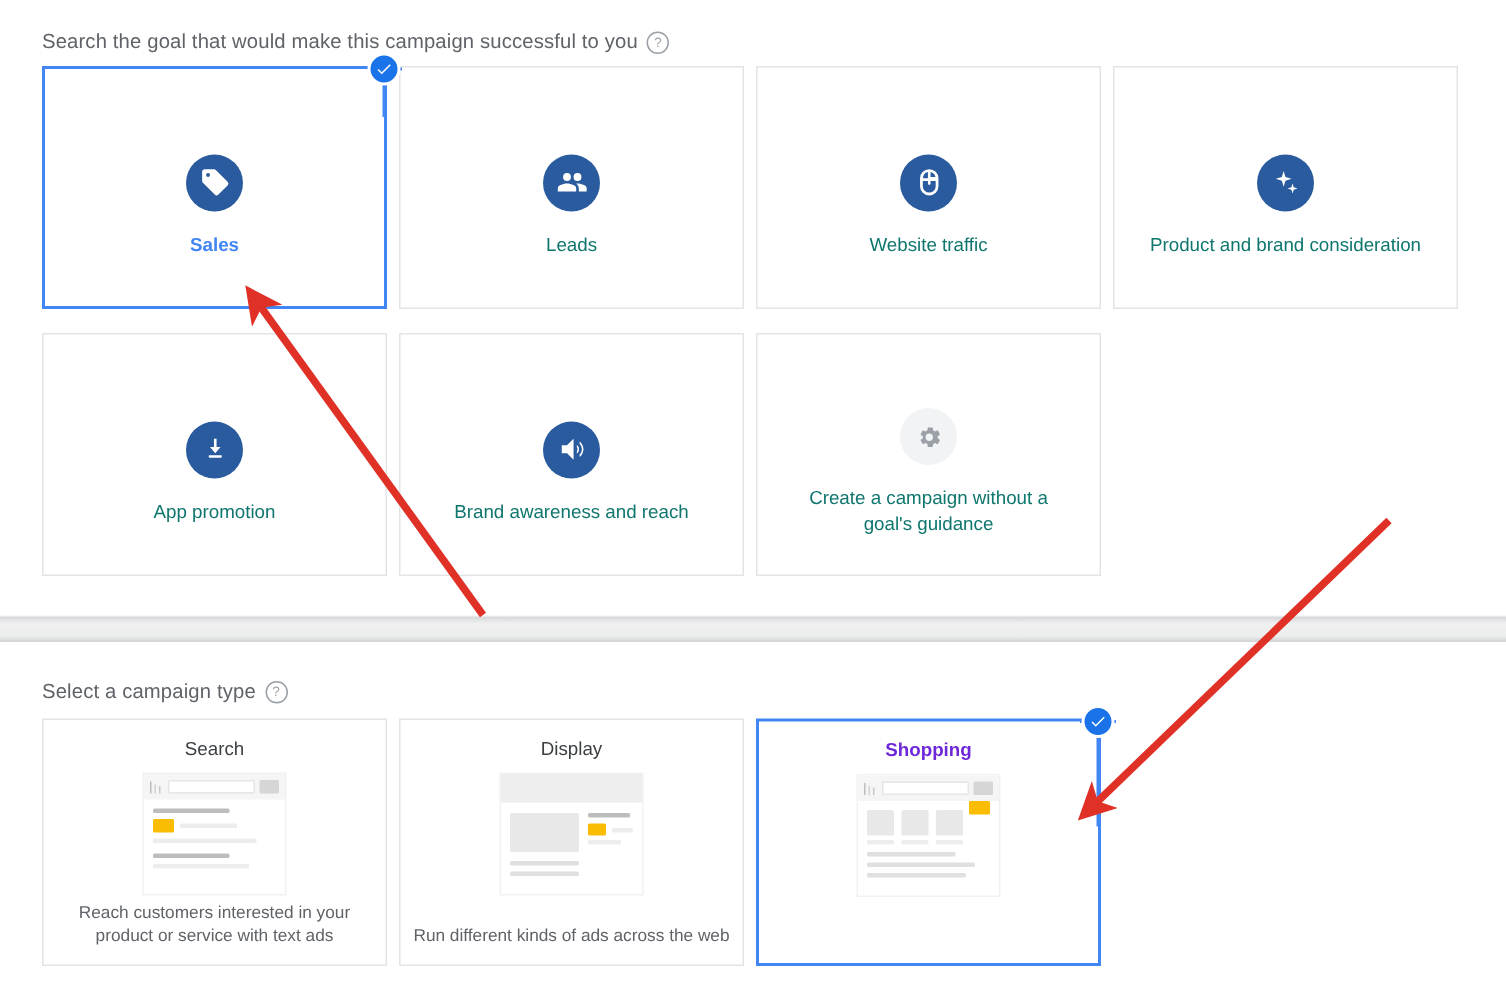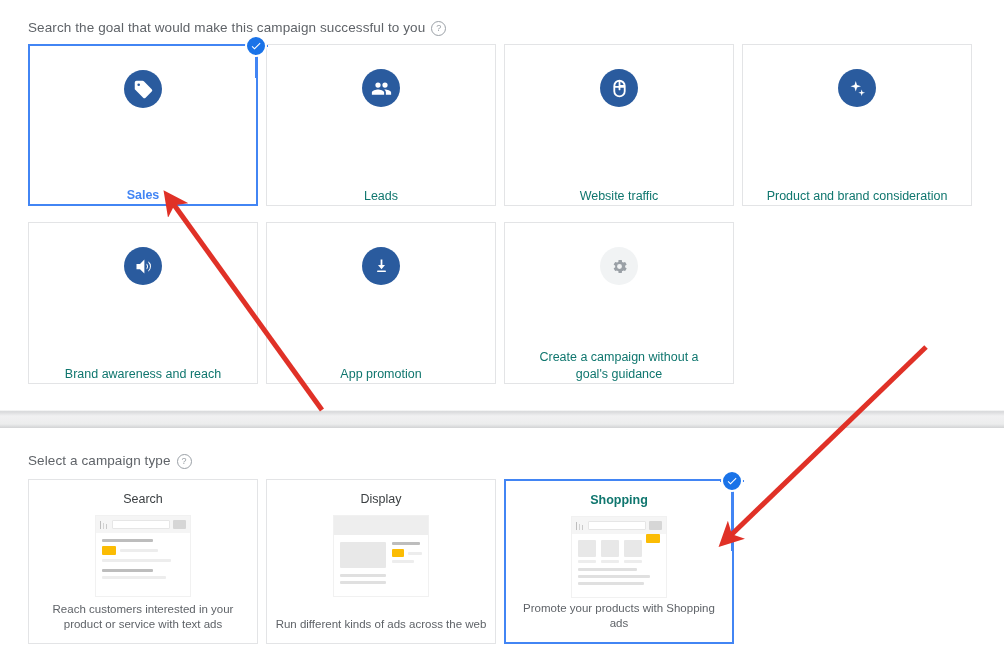--- a/index.html
+++ b/index.html
@@ -82,21 +82,21 @@
   }
 
   .goal-card {
     position: relative;
     background: #ffffff;
     border: 1px solid #e3e4e6;
     box-sizing: border-box;
     display: flex;
     flex-direction: column;
     align-items: center;
-    justify-content: space-between;
+    justify-content: center;
     padding-top: 24px;
     cursor: pointer;
   }
   .goal-card.selected {
     border: 2px solid #4285f4;
   }
 
   .goal-icon {
     width: 38px;
     height: 38px;
@@ -170,21 +170,21 @@
   }
   .type-card.selected { border: 2px solid #4285f4; }
 
   .type-title {
     font-size: 12.5px;
     color: #3c4043;
     text-align: center;
     line-height: 1.2;
   }
   .type-card.selected .type-title {
-    color: #0f766e;
+    color: #6d28d9;
     font-weight: bold;
   }
 
   .type-desc {
     position: absolute;
     bottom: 10px;
     left: 8px;
     right: 8px;
     font-size: 11.5px;
     color: #5f6368;
@@ -311,36 +311,36 @@
           <path d="M10 3.5 11.4 8 16 9.4 11.4 10.8 10 15.4 8.6 10.8 4 9.4 8.6 8z" fill="#ffffff"></path>
           <path d="M16.8 13 17.7 15.9 20.6 16.8 17.7 17.7 16.8 20.6 15.9 17.7 13 16.8 15.9 15.9z" fill="#ffffff"></path>
         </svg>
       </div>
       <div class="goal-label">Product and brand consideration</div>
     </div>
 
     <div class="goal-card">
       <div class="goal-icon">
         <svg width="21" height="21" viewBox="0 0 24 24">
+          <path d="M11 4h2v6.2h3L12 15 8 10.2h3z" fill="#ffffff"></path>
+          <rect x="7" y="16.6" width="10" height="1.8" rx=".6" fill="#ffffff"></rect>
+        </svg>
+      </div>
+      <div class="goal-label">App promotion</div>
+    </div>
+
+    <div class="goal-card">
+      <div class="goal-icon">
+        <svg width="21" height="21" viewBox="0 0 24 24">
           <path d="M4 9v6h4l5 5V4L8 9H4z" fill="#ffffff"></path>
           <path d="M15.5 8.5a4.5 4.5 0 0 1 0 7v-1.8a2.8 2.8 0 0 0 0-3.4z" fill="#ffffff"></path>
           <path d="M17.6 6.1a7.4 7.4 0 0 1 0 11.8v-1.7a5.8 5.8 0 0 0 0-8.4z" fill="#ffffff"></path>
         </svg>
       </div>
       <div class="goal-label">Brand awareness and reach</div>
-    </div>
-
-    <div class="goal-card">
-      <div class="goal-icon">
-        <svg width="21" height="21" viewBox="0 0 24 24">
-          <path d="M11 4h2v6.2h3L12 15 8 10.2h3z" fill="#ffffff"></path>
-          <rect x="7" y="16.6" width="10" height="1.8" rx=".6" fill="#ffffff"></rect>
-        </svg>
-      </div>
-      <div class="goal-label">App promotion</div>
     </div>
 
     <div class="goal-card">
       <div class="goal-icon muted">
         <svg width="19" height="19" viewBox="0 0 24 24">
           <path d="M19.1 12.9a7.5 7.5 0 0 0 0-1.8l2-1.5-2-3.4-2.3.9a7.3 7.3 0 0 0-1.6-.9l-.3-2.5H10.8l-.3 2.5a7.3 7.3 0 0 0-1.6.9l-2.3-.9-2 3.4 2 1.5a7.5 7.5 0 0 0 0 1.8l-2 1.5 2 3.4 2.3-.9a7.3 7.3 0 0 0 1.6.9l.3 2.5h4.1l.3-2.5a7.3 7.3 0 0 0 1.6-.9l2.3.9 2-3.4zM12 15.1A3.1 3.1 0 1 1 15.1 12 3.1 3.1 0 0 1 12 15.1z" fill="#9aa0a6"></path>
         </svg>
       </div>
       <div class="goal-label">Create a campaign without a goal's guidance</div>
     </div>
@@ -433,21 +433,20 @@
             <div class="thumb">
               <div class="box"></div>
               <div class="bar light" style="width:100%; margin-bottom:0;"></div>
             </div>
           </div>
           <div class="bar" style="width:72%;"></div>
           <div class="bar" style="width:88%;"></div>
           <div class="bar" style="width:80%;"></div>
         </div>
       </div>
-      <div class="type-desc">Promote your products with Shopping ads</div>
     </div>
 
   </div>
 </div>
 
 <svg id="annotations">
   <defs>
     <marker id="arrowhead" markerWidth="5" markerHeight="5" refX="2.1" refY="2.5" orient="auto" markerUnits="strokeWidth">
       <path d="M0,0 L5,2.5 L0,5 L1.3,2.5 z" fill="#e03127"></path>
     </marker>

